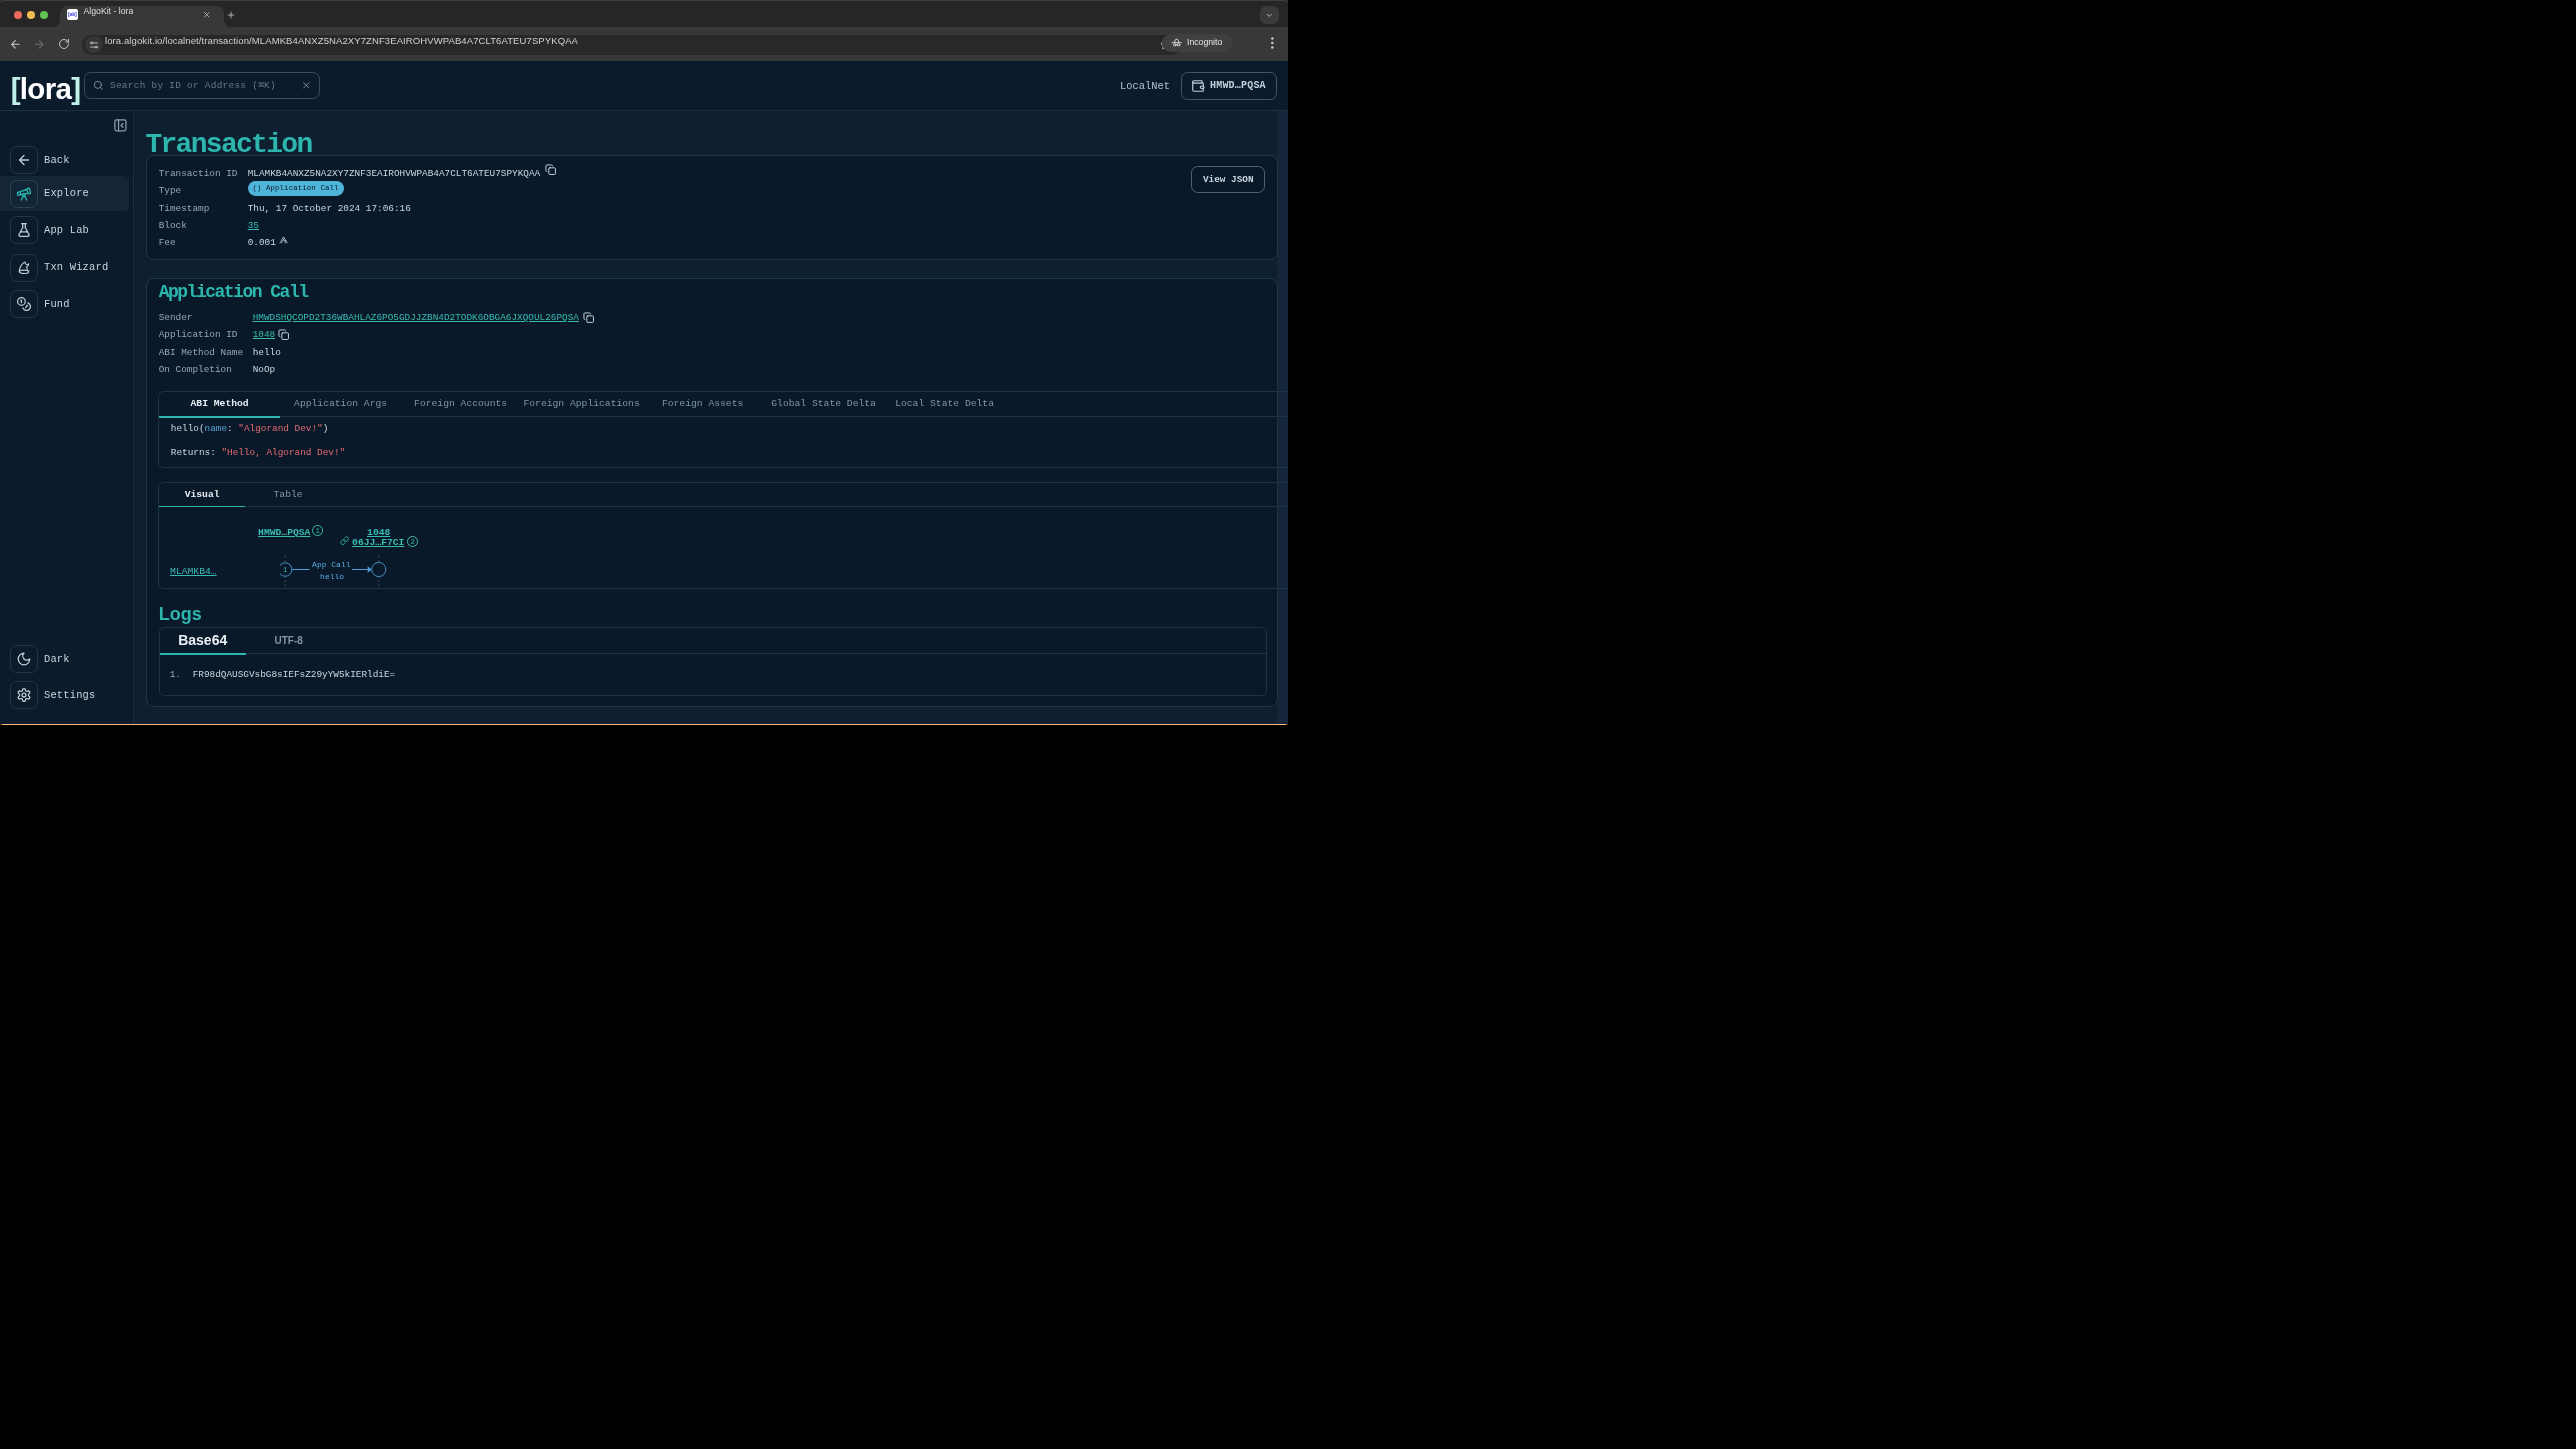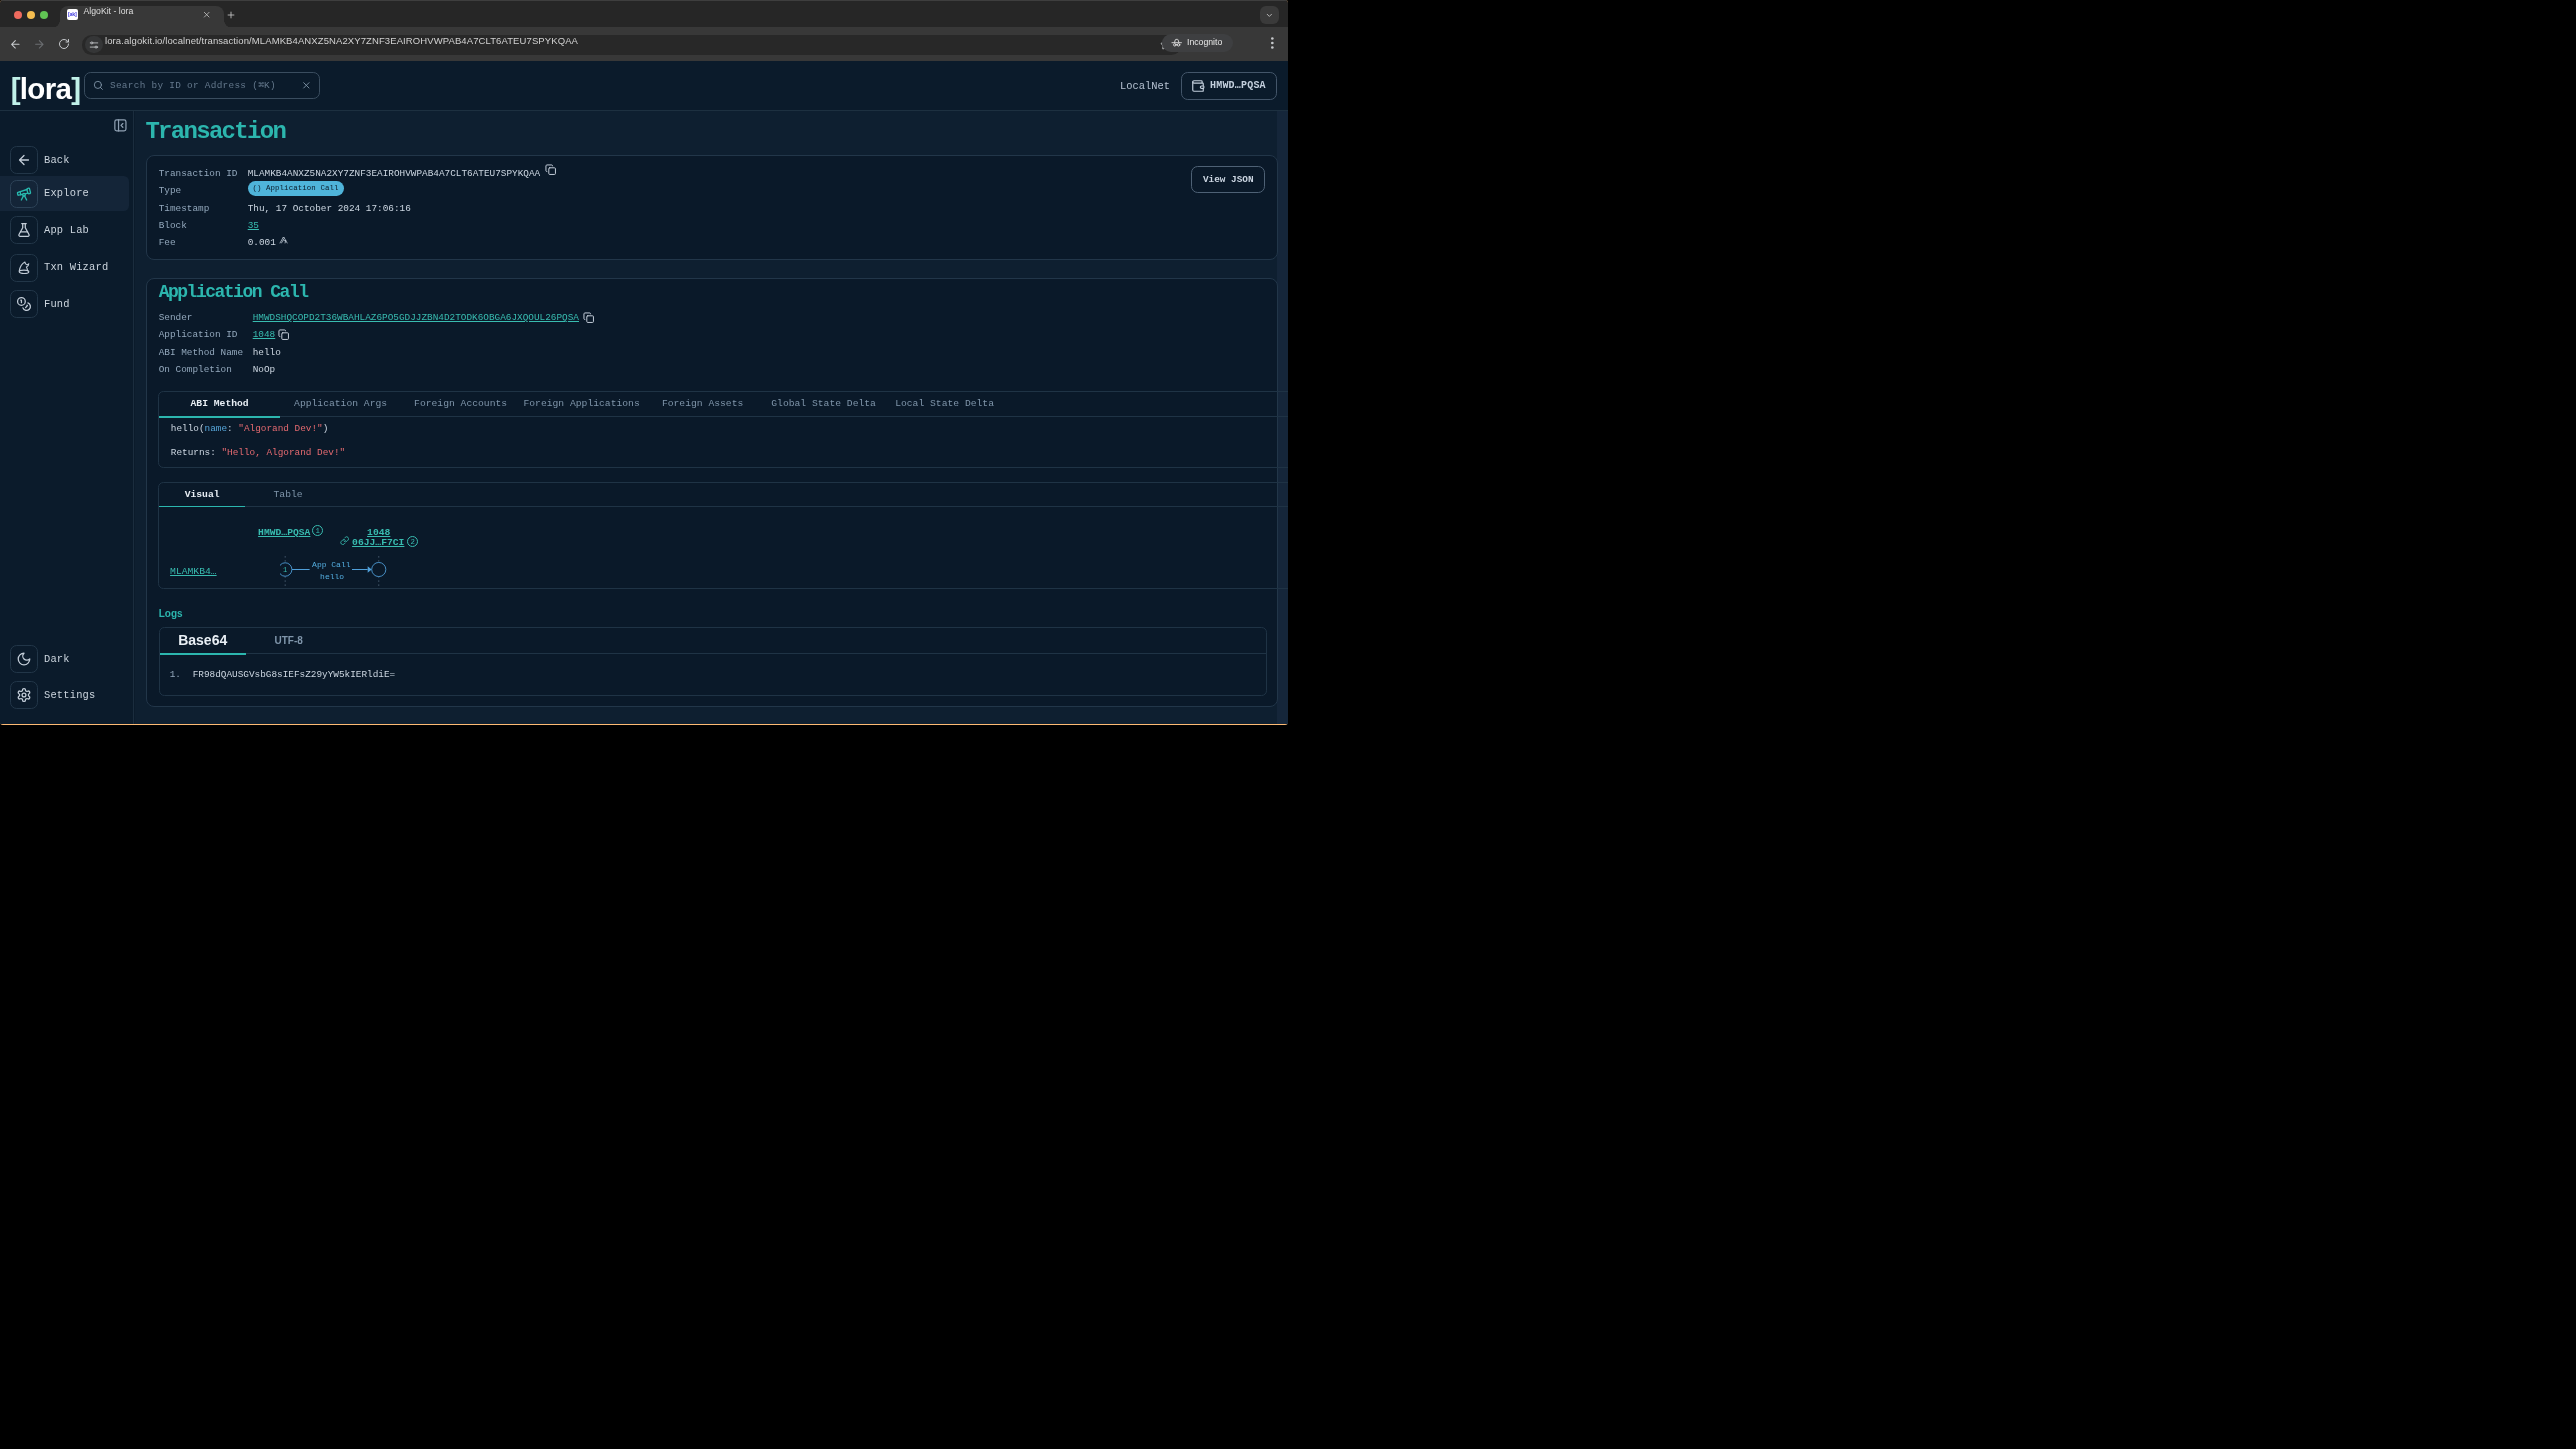--- a/index.html
+++ b/index.html
@@ -37,21 +37,21 @@
   .sidebar { position:absolute; left:0; top:50px; width:134px; height:613px; background:#0b1b2b; border-right:0.7px solid #1b2d3e; }
   .main { position:absolute; left:135px; top:50px; width:1142px; height:613px; background:#0e1f30; }
   .gutter { position:absolute; left:1277px; top:0; width:10.7px; height:663px; background:#15263a; }
 
   .iconbox { position:absolute; left:10.4px; width:28px; height:28px; border:0.7px solid #223648; border-radius:6.7px; color:#c3cdd8; }
   .iconbox svg { position:absolute; left:50%; top:50%; transform:translate(-50%,-50%); }
   .navlbl { position:absolute; left:44px; font-size:10.4px; line-height:12px; color:#ccd5de; letter-spacing:0.2px; }
   .activerow { position:absolute; left:0; top:65px; width:129px; height:35px; background:#142538; border-radius:0 5.4px 5.4px 0; }
 
   
-  .h1 { position:absolute; left:10.4px; top:7px; line-height:28px; font-size:24px; font-weight:bold; color:#2cb6ae; letter-spacing:-1.7px;text-align:right; }
+  .h1 { position:absolute; left:10.4px; top:20px; line-height:28px; font-size:28px; font-weight:bold; color:#2cb6ae; letter-spacing:-1.7px;text-align:right; }
   .card { position:absolute; left:10.7px; width:1132px; background:#0a1929; border:0.7px solid #223649; border-radius:8px; }
   .card1 { top:44px; height:105px; }
   .card2 { top:167px; height:429px; }
   .h2 { position:absolute; left:12px; top:3.2px; line-height:21.5px; font-size:18px; font-weight:bold; color:#2cb6ae; letter-spacing:-1.5px; }
   .rowlbl { position:absolute; color:#93a8bc; font-size:9.4px; line-height:17.4px; }
   .rowval { position:absolute; color:#ccd6e1; font-size:9.4px; line-height:17.4px; }
   .tlink { color:#38bcb0; text-decoration:underline; }
   .chip { position:absolute; height:14.8px; border-radius:7.4px; background:#4fb4da; color:#0a1a29; font-size:7.4px; line-height:14.8px; padding:0 5.4px 0 4.7px; letter-spacing:0.1px; }
   .btn { position:absolute; border:0.9px solid #4e6175; border-radius:6.7px; color:#cbd5e1; font-weight:bold; }
   .ibox { position:absolute; left:11.4px; width:1268px; border:0.7px solid #1f3345; border-radius:5.4px; }
@@ -302,21 +302,21 @@
           <div class="btn" style="right:11px;top:70px;width:86px;height:28px;">
             <svg class="abs" style="left:12px;top:8.4px" width="10.7" height="10.7" viewBox="0 0 24 24" fill="none" stroke="#cbd5e1" stroke-width="2" stroke-linecap="round" stroke-linejoin="round">
                 <path d="M21 15v4a2 2 0 0 1-2 2H5a2 2 0 0 1-2-2v-4"></path>
                 <polyline points="7 10 12 15 17 10"></polyline>
                 <line x1="12" x2="12" y1="15" y2="3"></line>
               </svg>
             <span class="abs" style="left:29px;top:6px;font-size:9px;">Download</span>
           </div>
         </div>
 
-        <div class="abs sans" style="left:12px;top:327px;font-size:10px;font-weight:bold;color:#2cb6ae;line-height:16px;">Logs</div>
+        <div class="abs sans" style="left:12px;top:327px;font-size:18px;font-weight:bold;color:#2cb6ae;line-height:16px;">Logs</div>
         <div class="ibox" style="top:348px;height:69px;left:12px;width:1108px;">
           <div class="tabrow" style="height:26px;">
             <div class="tb act sans" style="left:0;width:86px;height:26px;line-height:25.5px;font-size:14px;">Base64</div>
             <div class="tb sans" style="left:86px;width:86px;height:26px;line-height:25.5px;font-size:10px;font-weight:bold;">UTF-8</div>
           </div>
           <div class="abs" style="left:10px;top:40px;font-size:9.4px;line-height:13.4px;color:#93a8bc;">1.</div>
           <div class="abs" style="left:33px;top:40px;font-size:9.4px;line-height:13.4px;color:#ccd6e1;">FR98dQAUSGVsbG8sIEFsZ29yYW5kIERldiE=</div>
         </div>
       </div>
     </div>

